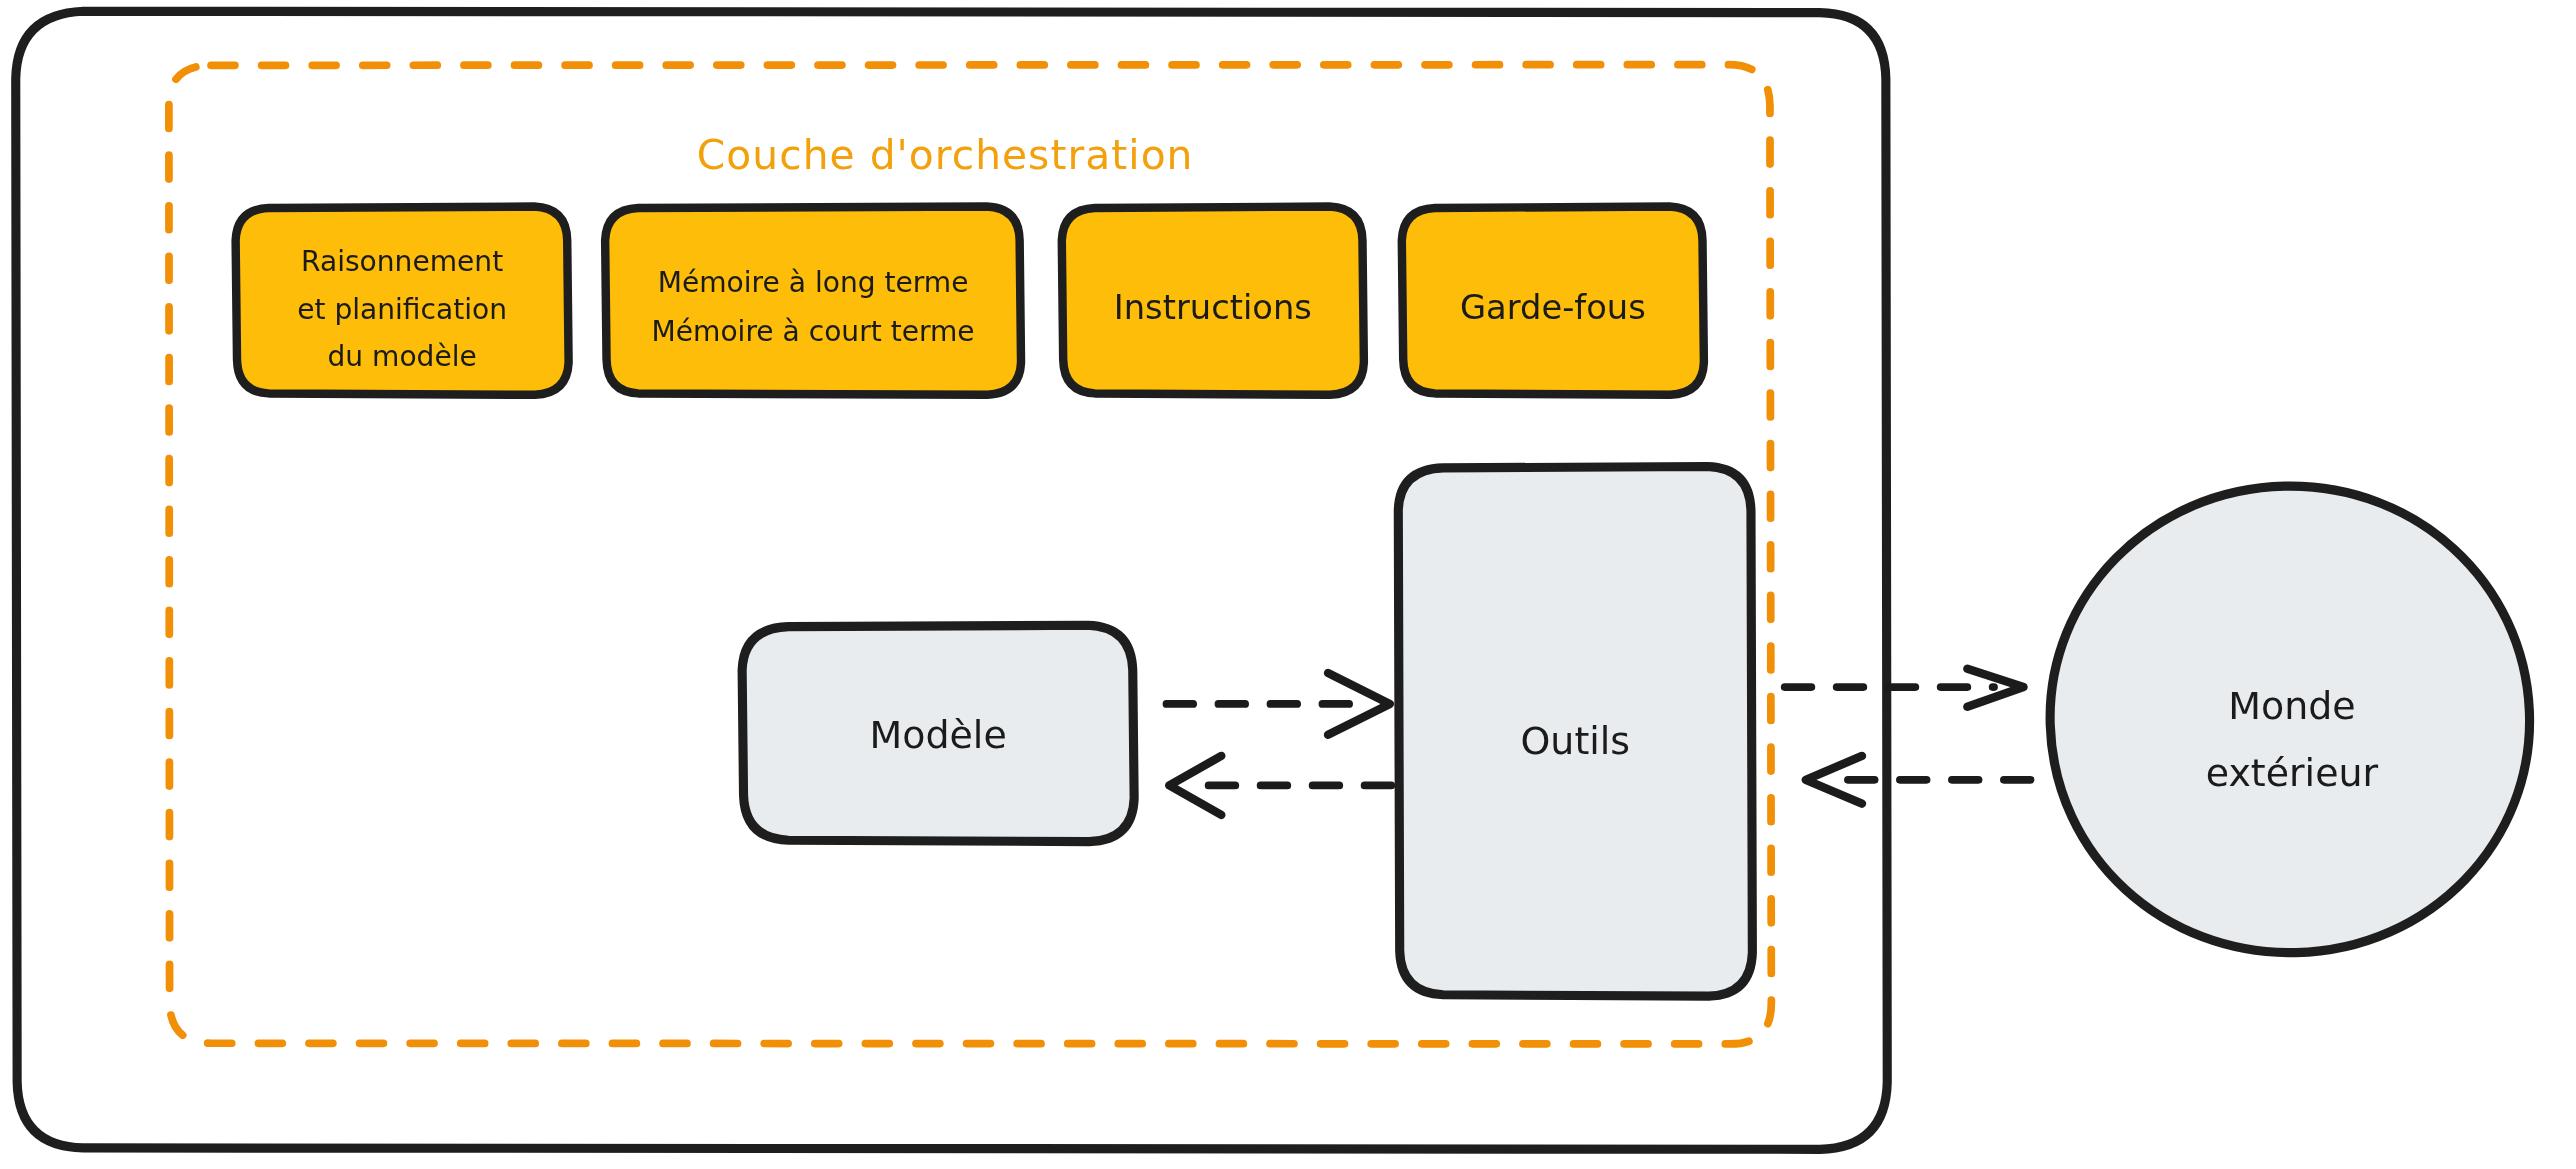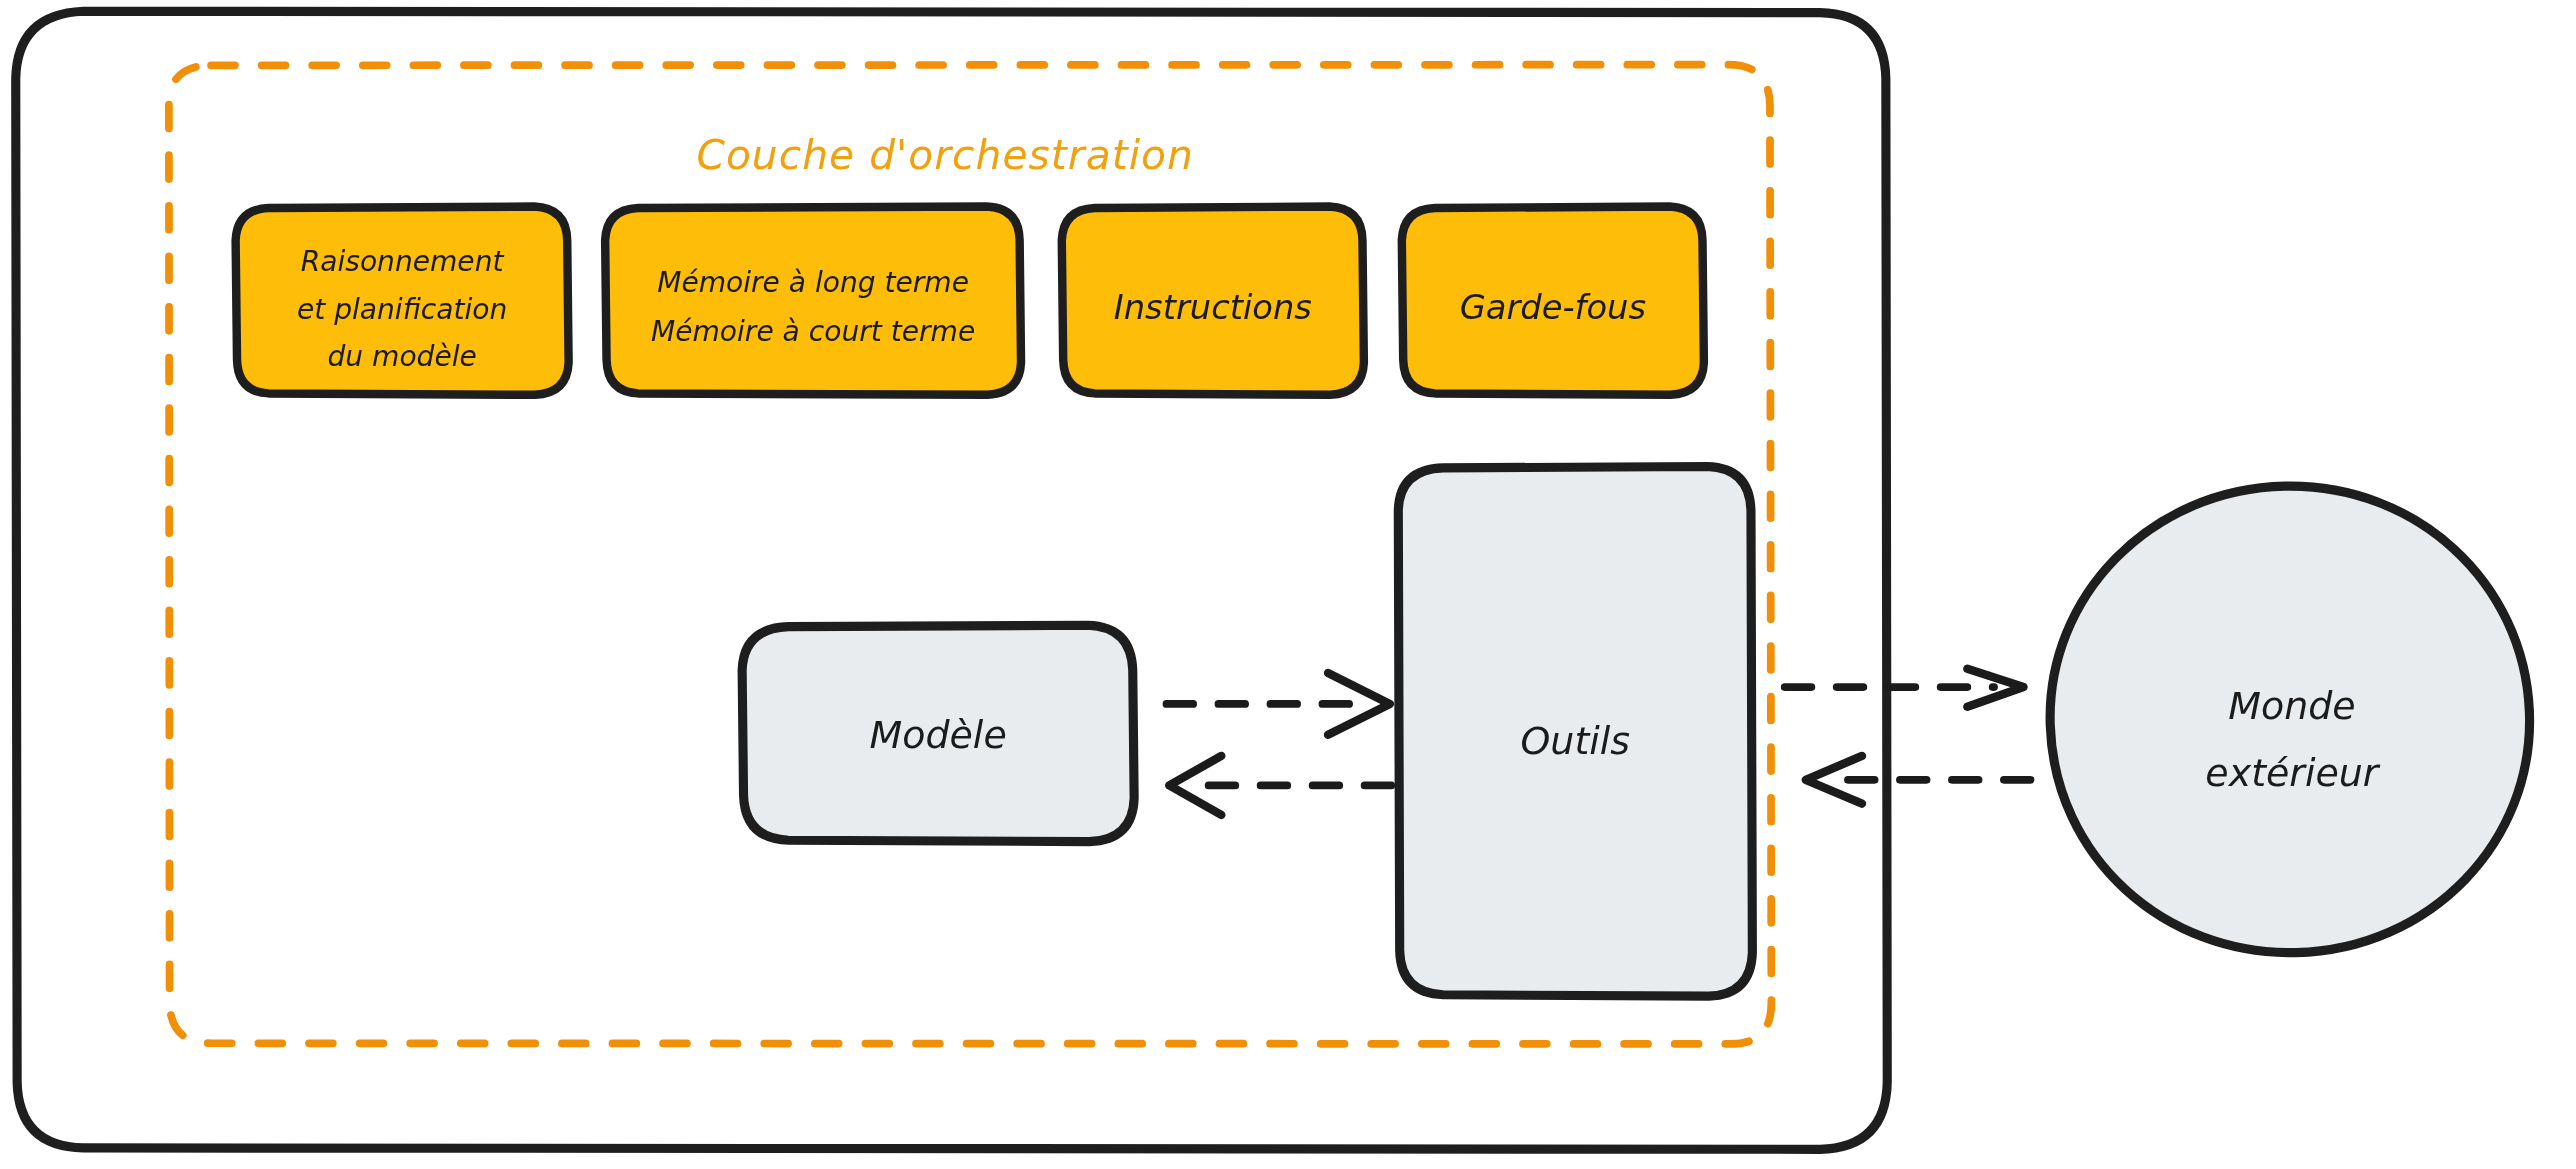--- a/index.html
+++ b/index.html
@@ -11,21 +11,20 @@
     width: 2576px;
     height: 1169px;
     overflow: hidden;
     font-family: "DejaVu Sans", sans-serif;
   }
   #diagram-root {
     position: relative;
     width: 2576px;
     height: 1169px;
     background: #ffffff;
-    font-style: italic;
   }
   svg#diagram-svg {
     position: absolute;
     top: 0;
     left: 0;
     width: 2576px;
     height: 1169px;
   }
   .node-label {
     font-family: "DejaVu Sans", sans-serif;

